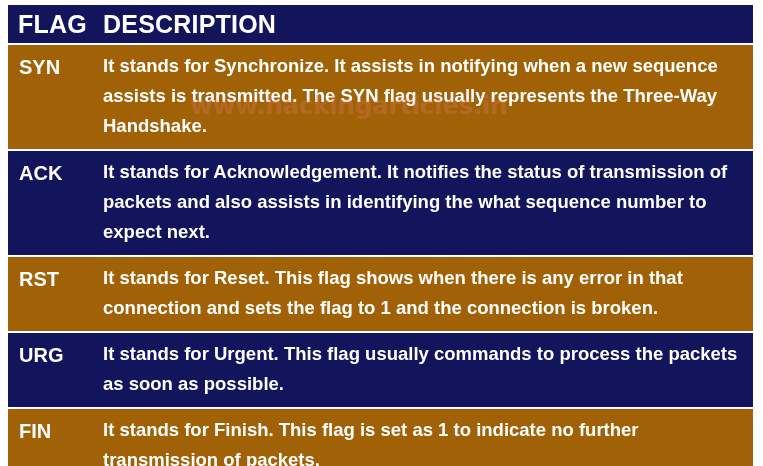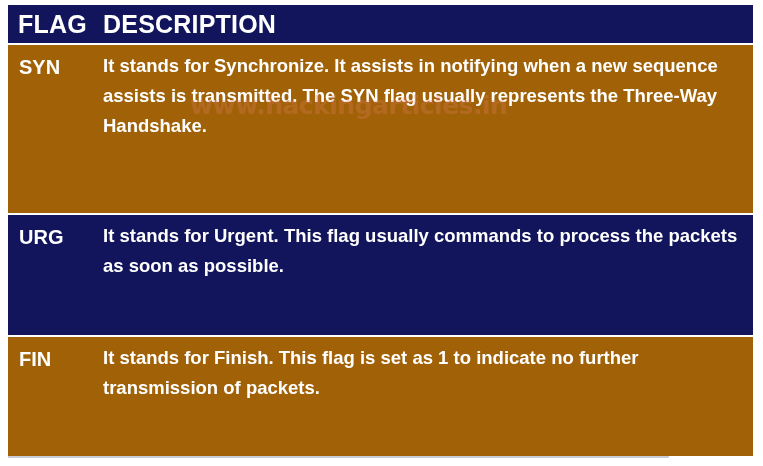--- a/index.html
+++ b/index.html
@@ -135,21 +135,37 @@
 
       <tr class="data-row theme-light">
         <td class="cell-flag">
           <span class="flag-inner">SYN</span>
         </td>
         <td class="cell-desc">
           <span class="desc-inner">It stands for Synchronize. It assists in notifying when a new sequence assists is transmitted. The SYN flag usually represents the Three-Way Handshake.</span>
         </td>
       </tr>
 
+      <tr class="data-row theme-dark">
+        <td class="cell-flag">
+          <span class="flag-inner">ACK</span>
+        </td>
+        <td class="cell-desc">
+          <span class="desc-inner">It stands for Acknowledgement. It notifies the status of transmission of packets and also assists in identifying the what sequence number to expect next.</span>
+        </td>
+      </tr>
 
+      <tr class="data-row theme-light">
+        <td class="cell-flag">
+          <span class="flag-inner">RST</span>
+        </td>
+        <td class="cell-desc">
+          <span class="desc-inner">It stands for Reset. This flag shows when there is any error in that connection and sets the flag to 1 and the connection is broken.</span>
+        </td>
+      </tr>
 
       <tr class="data-row theme-dark">
         <td class="cell-flag">
           <span class="flag-inner">URG</span>
         </td>
         <td class="cell-desc">
           <span class="desc-inner">It stands for Urgent. This flag usually commands to process the packets as soon as possible.</span>
         </td>
       </tr>
 

